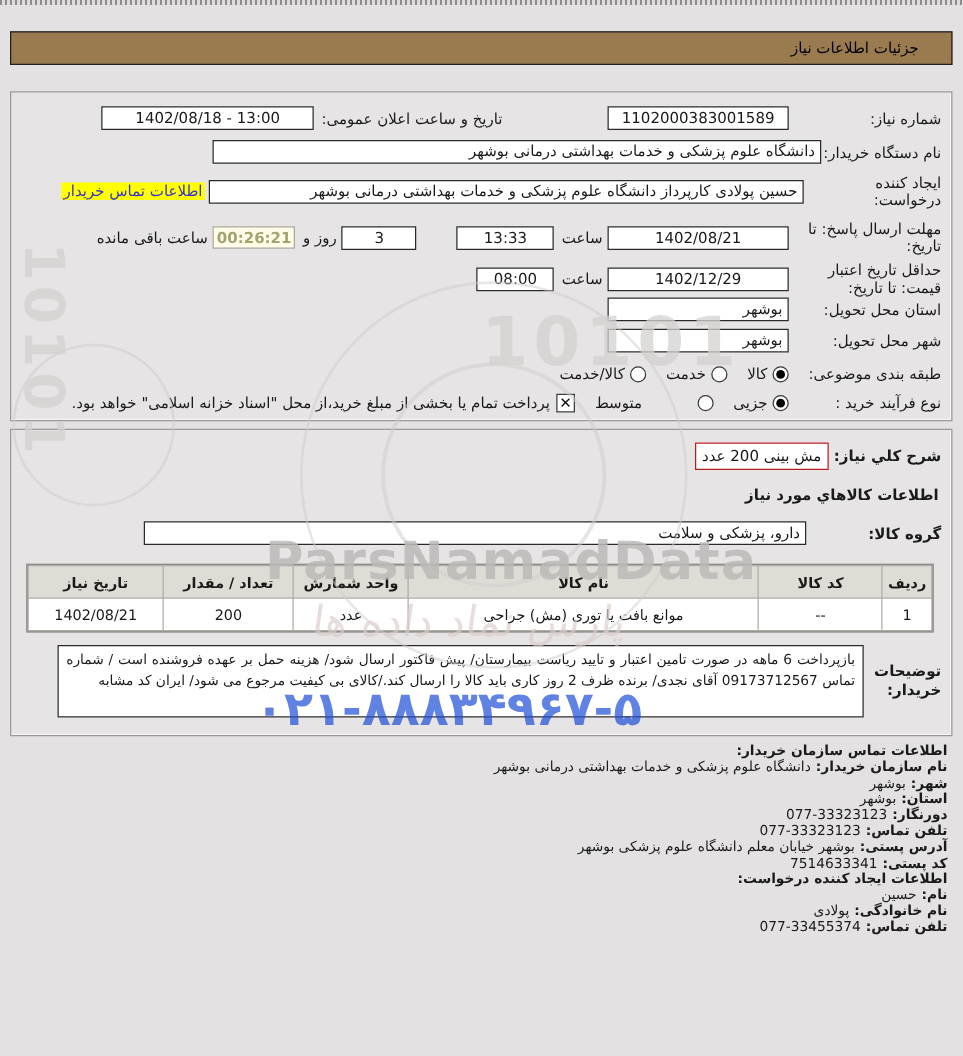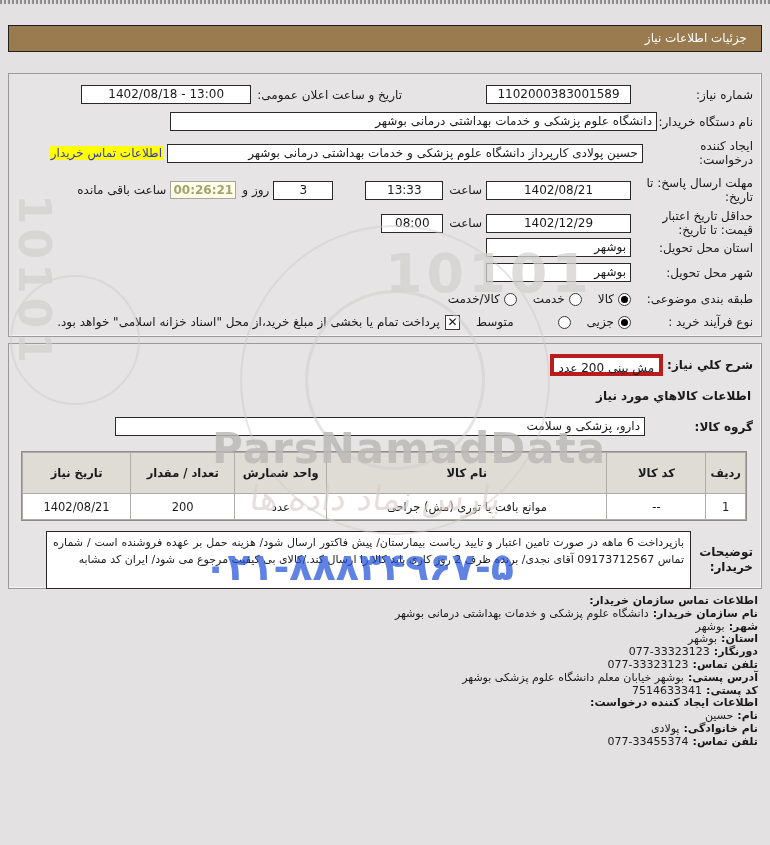--- a/index.html
+++ b/index.html
@@ -4,22 +4,22 @@
 <style>
   * { margin:0; padding:0; box-sizing:border-box; }
   html,body { background:#e3e1e1; }
   body { font-family:"DejaVu Sans", sans-serif; }
   .page { position:relative; width:770px; height:845px; background:#e3e1e1; overflow:hidden; direction:rtl; font-size:12px; color:#1a1a1a; }
 
   .top-texture { position:absolute; top:0; left:0; right:0; height:4px;
     background:repeating-linear-gradient(90deg,#8f8d8d 0 2px,#dedcdc 2px 4px); }
 
   .titlebar { position:absolute; top:25px; right:8px; left:8px; height:27px;
-    background:#9a7b50; border:1px solid #1f1f1f; color:#ffffff;
-    line-height:25px; padding-right:14px; font-size:12px; }
+    background:#9a7b50; border:1px solid #1f1f1f; color:#000000;
+    line-height:25px; padding-right:26px; font-size:12px; }
 
   .panel { position:absolute; right:8px; left:8px; background:#e6e4e4;
     border:1px solid #9b9999; box-shadow:inset -1px -1px 0 #f5f4f4; }
   .sec1 { top:73px; height:264px; padding:11px 8px 0 8px; }
   .sec2 { top:343px; height:246px; padding:10px 8px 0 8px; }
 
   .row { display:flex; align-items:center; }
   .lbl { width:122px; flex:none; padding-left:1px; line-height:14px; }
   .lbl-n { flex:none; padding-left:6px; }
   .inp { background:#fff; border:1px solid #2a2a2a; height:19px; line-height:17px;
@@ -39,26 +39,26 @@
   .radio { width:13px; height:13px; flex:none; border:1px solid #3a3a3a; border-radius:50%;
     background:#fff; display:inline-flex; align-items:center; justify-content:center; margin-left:4px; }
   .radio .dot { width:7px; height:7px; border-radius:50%; background:transparent; }
   .radio.checked .dot { background:#000; }
   .radio-lbl { margin-left:16px; }
   .checkbox { width:15px; height:15px; flex:none; border:1px solid #3a3a3a; background:#fff;
     text-align:center; line-height:13px; font-size:12px; color:#111; margin-left:5px; }
 
   .b { font-weight:bold; }
   .sec2 .heading { font-weight:bold; margin:13px 2px 14px 0; }
-  .desc-box { border:4px solid #b91c1c; background:#fff; height:22px; line-height:20px;
+  .desc-box { border:1px solid #b91c1c; background:#fff; height:22px; line-height:20px;
     padding:0 5px; text-align:center; margin-right:4px; }
 
   table.goods { border-collapse:separate; border-spacing:1px; background:#aeaca8;
     margin:15px 6px 0 6px; width:726px; border:1px solid #8f8d89; }
-  table.goods th { background:#dfdcd6; font-weight:bold; font-size:11.5px; height:40px; padding:0 4px; }
+  table.goods th { background:#dfdcd6; font-weight:bold; font-size:11.5px; height:25px; padding:0 4px; }
   table.goods td { background:#ffffff; font-size:11.5px; height:25px; text-align:center; padding:0 4px; }
 
   .notes-row { margin-top:10px; display:flex; align-items:center; }
   .notes-lbl { width:62px; flex:none; font-weight:bold; line-height:15px; text-align:right; }
   .notes-box { width:645px; height:58px; background:#fff; border:1px solid #2a2a2a;
     font-size:11px; line-height:17px; padding:2px 6px; text-align:justify; overflow:hidden; }
 
   .contact { position:absolute; top:595px; right:12px; left:12px; font-size:11px; line-height:12.8px; }
   .contact .line { white-space:nowrap; }
 

